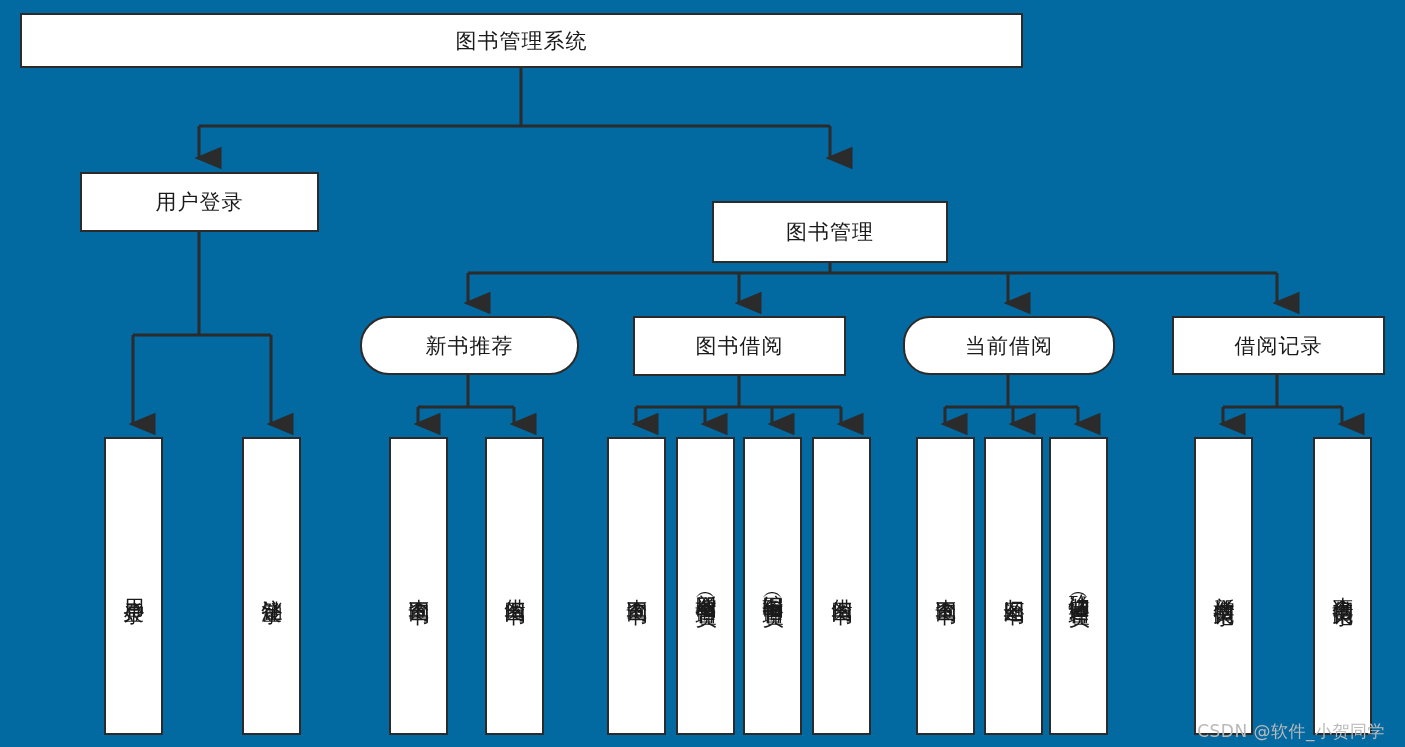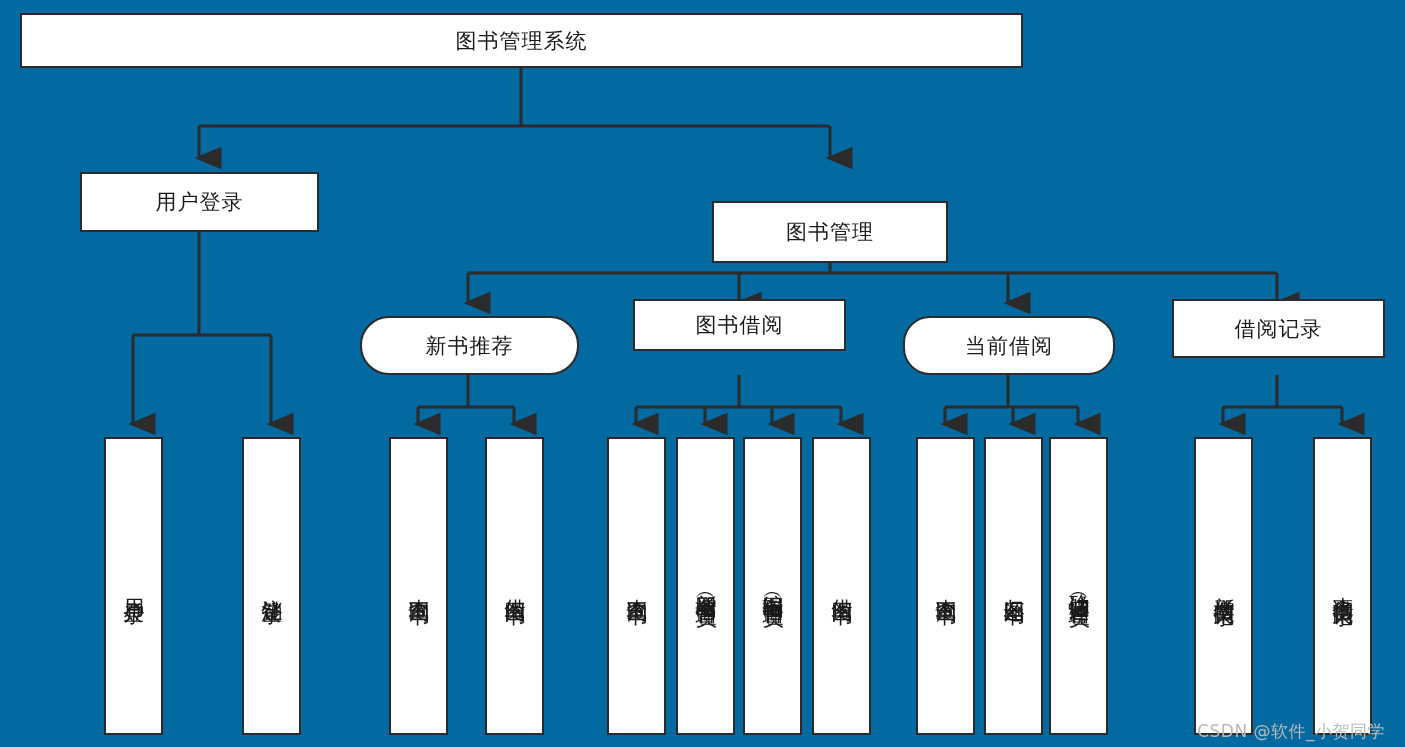--- a/index.html
+++ b/index.html
@@ -121,25 +121,25 @@
   </svg>
 
   <div class="node hbox" style="left:20px; top:13px; width:1003px; height:55px;">图书管理系统</div>
 
   <div class="node hbox" style="left:80px; top:172px; width:239px; height:60px;">用户登录</div>
 
   <div class="node hbox" style="left:712px; top:170px; width:236px; height:62px;margin-top:31px;">图书管理</div>
 
   <div class="node hbox" style="left:360px; top:316px; width:219px; height:59px;border-radius:29px;">新书推荐</div>
 
-  <div class="node hbox" style="left:633px; top:299px; width:213px; height:52px;text-align:center;">图书借阅</div>
+  <div class="node hbox" style="left:633px; top:316px; width:213px; height:60px;text-align:center;">图书借阅</div>
 
   <div class="node hbox" style="left:903px; top:316px; width:212px; height:59px;border-radius:27px;">当前借阅</div>
 
-  <div class="node hbox" style="left:1172px; top:299px; width:213px; height:59px;">借阅记录</div>
+  <div class="node hbox" style="left:1172px; top:316px; width:213px; height:59px;">借阅记录</div>
 
   <div class="node vbox" style="left:104px; top:437px; width:59px; height:298px;">
     <span class="vtext">用户登录</span>
   </div>
   <div class="node vbox" style="left:242px; top:437px; width:59px; height:298px;">
     <span class="vtext">注销登录</span>
   </div>
 
   <div class="node vbox" style="left:389px; top:437px; width:59px; height:298px;">
     <span class="vtext">查询图书</span>

